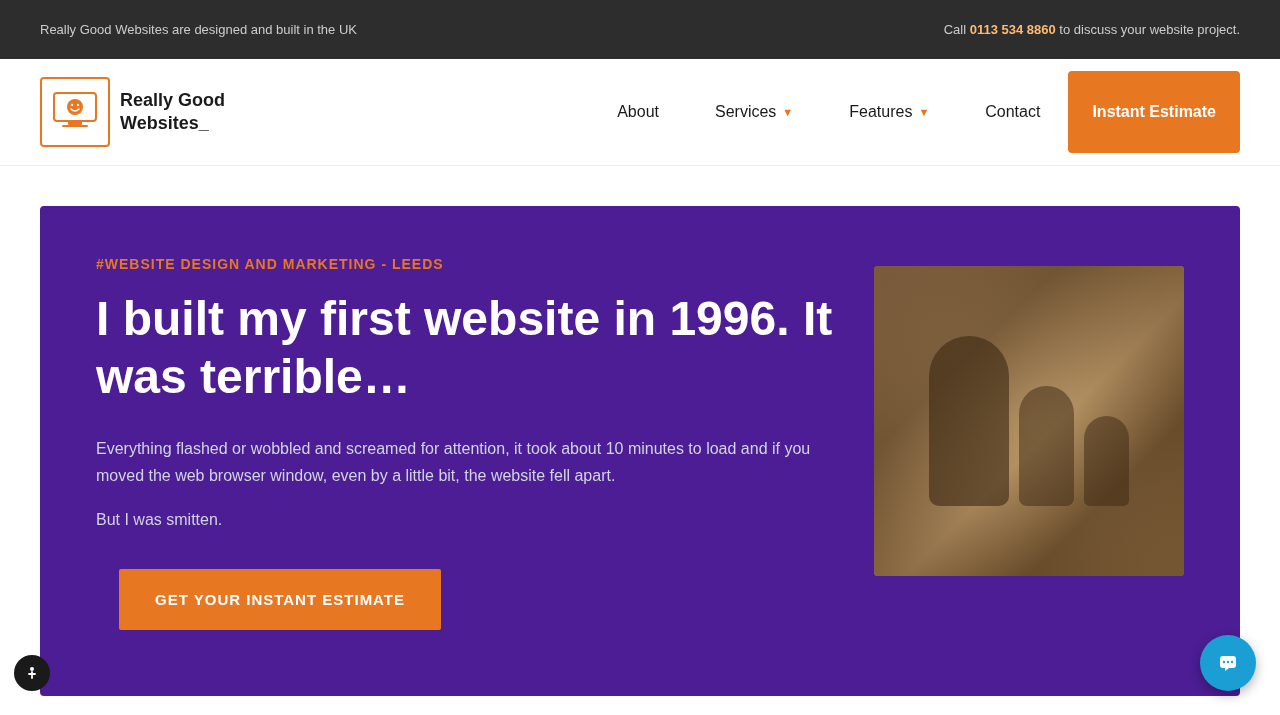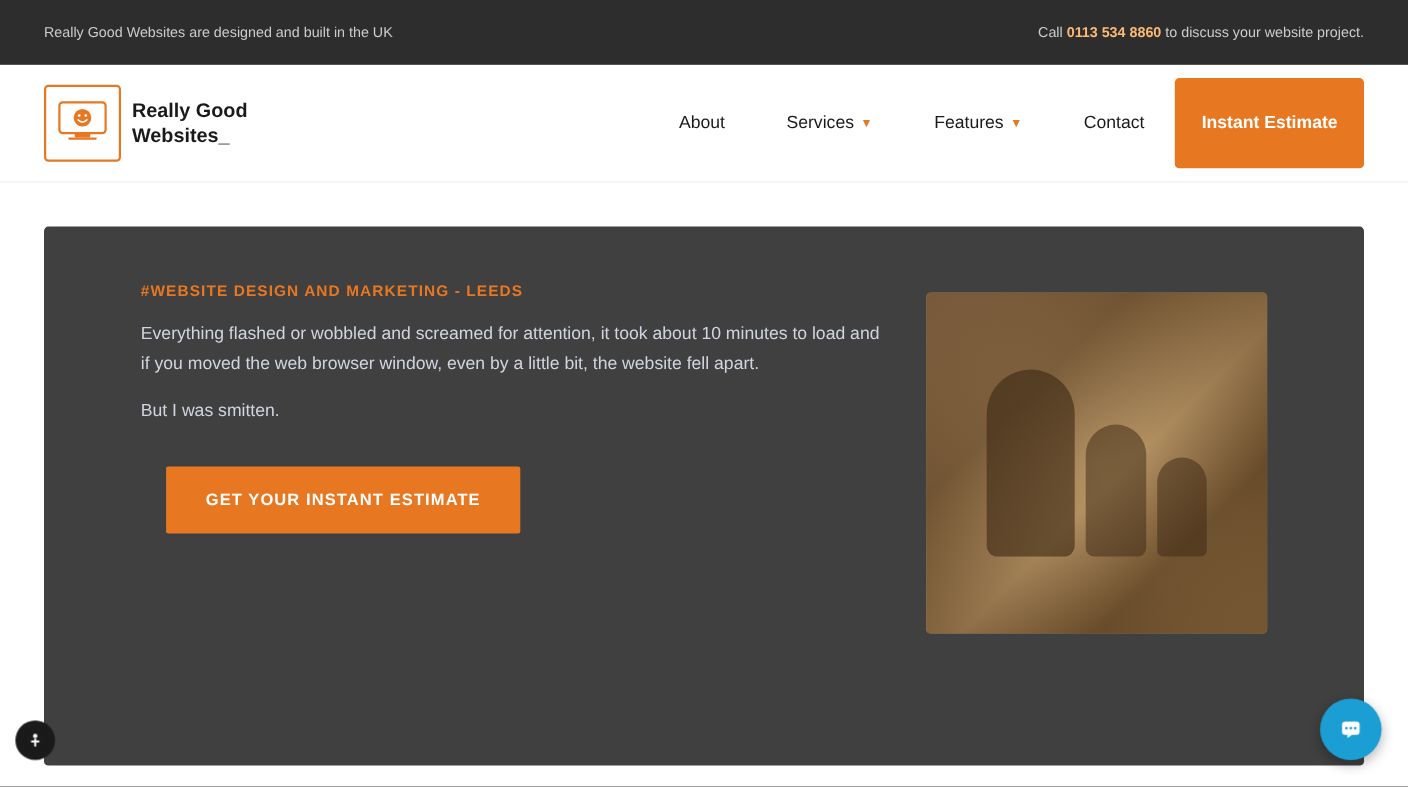--- a/index.html
+++ b/index.html
@@ -73,25 +73,25 @@
       padding: 32px 24px !important;
       font-weight: bold;
     }
     .chevron {
       font-size: 11px;
       color: #e87722;
     }
 
     
     .hero {
-      background: #404040;
+      background: #4c1d95;
       margin: 40px 40px 0 40px;
       border-radius: 4px;
       min-height: 490px;
-      padding: 50px 88px;
+      padding: 50px 56px;
       display: flex;
       align-items: flex-start;
       justify-content: space-between;
       gap: 40px;
     }
     .hero-content {
       flex: 1;
       max-width: 820px;
     }
     .hero-tag {
@@ -280,20 +280,21 @@
       <a href="#">
         <span>Instant Estimate</span>
       </a>
     </li>
   </ul>
 </nav>
 
 <section class="hero">
   <div class="hero-content">
     <p class="hero-tag">#WEBSITE DESIGN AND MARKETING - LEEDS</p>
+    <h1 class="hero-title">I built my first website in 1996. It was terrible…</h1>
     <p class="hero-body">Everything flashed or wobbled and screamed for attention, it took about 10 minutes to load and if you moved the web browser window, even by a little bit, the website fell apart.</p>
     <p class="hero-body-2">But I was smitten.</p>
     <a href="#" class="hero-cta">GET YOUR INSTANT ESTIMATE</a>
   </div>
   <div class="hero-image-wrap">
     <div class="photo-sim">
       <div class="silhouette-group">
         <div class="sil-adult"></div>
         <div class="sil-child1"></div>
         <div class="sil-child2"></div>

